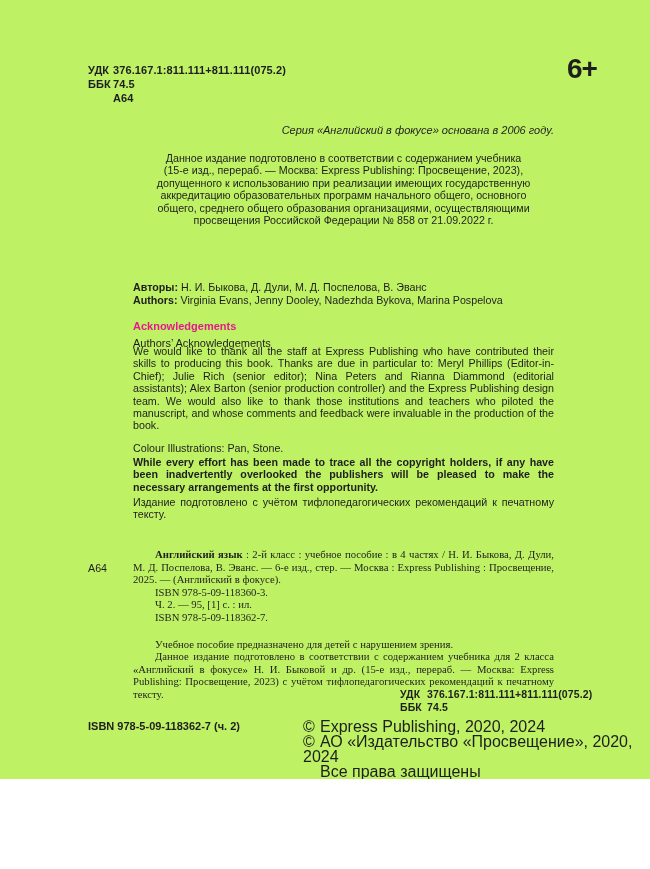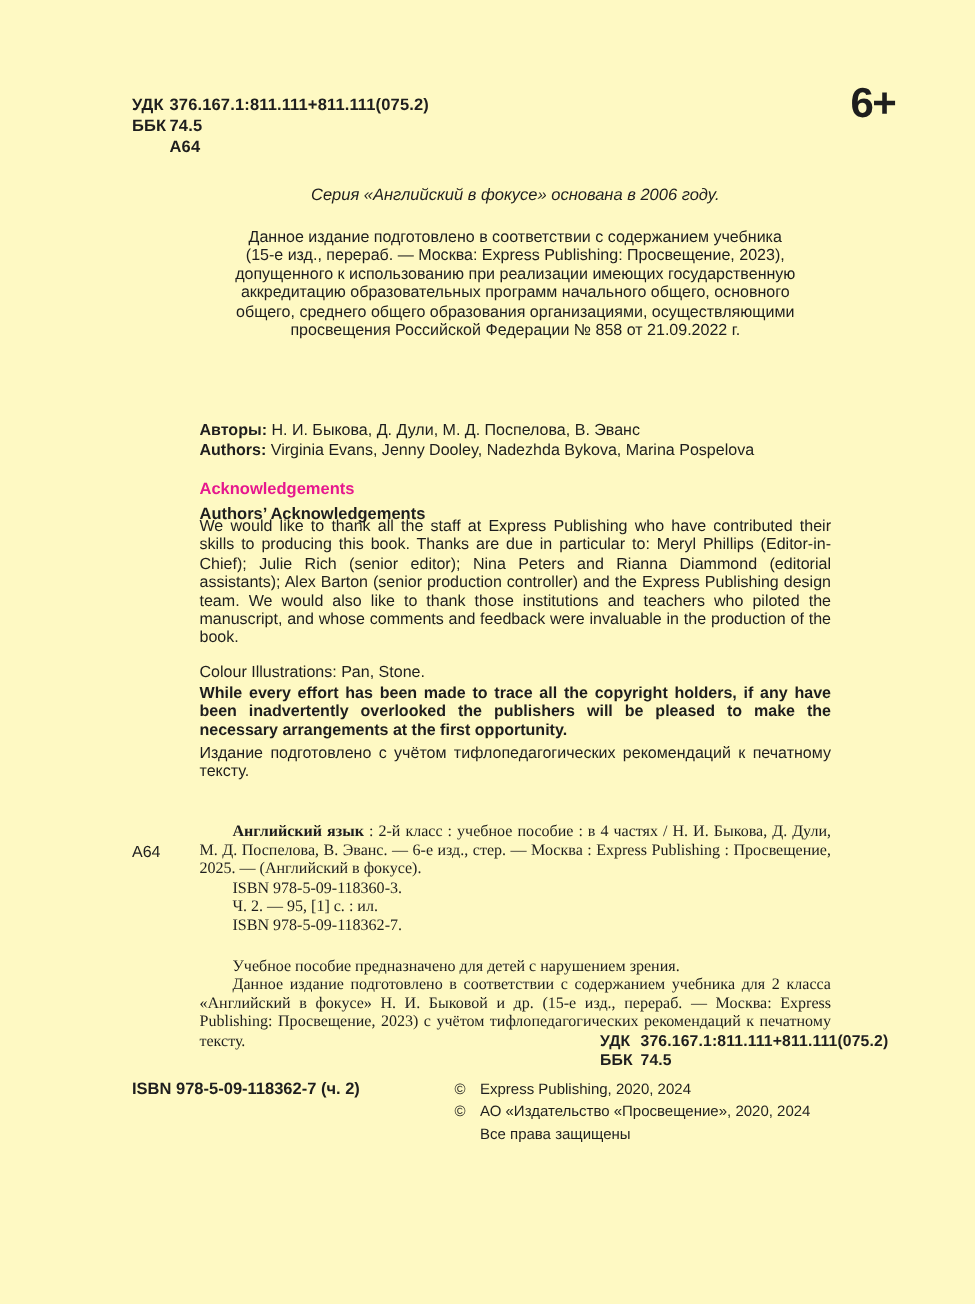--- a/index.html
+++ b/index.html
@@ -1,57 +1,57 @@
 <!DOCTYPE html>
 <html><head>
 <meta charset="utf-8">
 <style>
   html,body{margin:0;padding:0;background:#ffffff;}
   .page{
-    position:relative;width:650px;height:869px;background:#fef9c3;overflow:hidden;
+    position:relative;width:650px;height:779px;background:#bef264;overflow:hidden;
     font-family:"Liberation Sans",sans-serif;color:#1e1e1e;
     font-size:10.7px;line-height:12.4px;
   }
   .abs{position:absolute;}
   .col{position:absolute;left:133px;width:421px;}
   .b{font-weight:bold;}
   .just{text-align:justify;}
   .center{text-align:center;}
   
   .top-codes{left:88px;top:64px;font-weight:bold;font-size:11px;line-height:13.8px;letter-spacing:0.1px;}
   .code-row .code-label{display:inline-block;width:25px;}
   .code-row.indent{padding-left:25px;}
   
   .age-badge{left:567px;top:54px;font-size:28px;font-weight:bold;letter-spacing:-1px;line-height:30px;}
   
-  .series{top:124px;font-style:italic;font-size:11px;}
+  .series{top:124px;font-style:italic;font-size:11px;text-align:right;}
   
   .edition{top:152px;}
   
   .authors{top:281px;line-height:12.6px;}
   
   .ack-heading{top:320px;font-weight:bold;font-size:11px;}
-  .ack-sub{top:337px;font-weight:bold;font-size:11px;}
+  .ack-sub{top:337px;font-weight:normal;font-size:11px;}
   .ack-body{top:345px;}
   .colour-note{top:442px;}
   .trace-note{top:456px;font-weight:bold;}
   .typhlo-note{top:496px;}
   
   .card-code{left:88px;top:562px;}
   .card-body{top:548px;line-height:12.6px;font-family:Liberation Serif, serif;}
   .card-body p{margin:0;}
   .card-body .ind{text-indent:22px;}
   .card-body .pad{padding-left:22px;}
   .card-body .gap{margin-top:14px;}
   
   .bottom-codes{left:400px;top:688px;font-weight:bold;font-size:10.5px;line-height:12.6px;letter-spacing:0.1px;}
   .bottom-codes .code-label{display:inline-block;width:27px;}
   
   .footer-isbn{left:88px;top:719px;font-weight:bold;font-size:11px;line-height:15px;}
-  .footer-copy{left:303px;top:719px;font-size:10px;line-height:15px;}
+  .footer-copy{left:303px;top:719px;font-size:16px;line-height:15px;}
   .footer-copy .sym{display:inline-block;width:17px;}
 </style>
 </head>
 <body>
 
 <div class="page">
 
   <div class="abs top-codes">
     <div class="code-row"><span class="code-label">УДК</span><span>376.167.1:811.111+811.111(075.2)</span></div>
     <div class="code-row"><span class="code-label">ББК</span><span>74.5</span></div>

